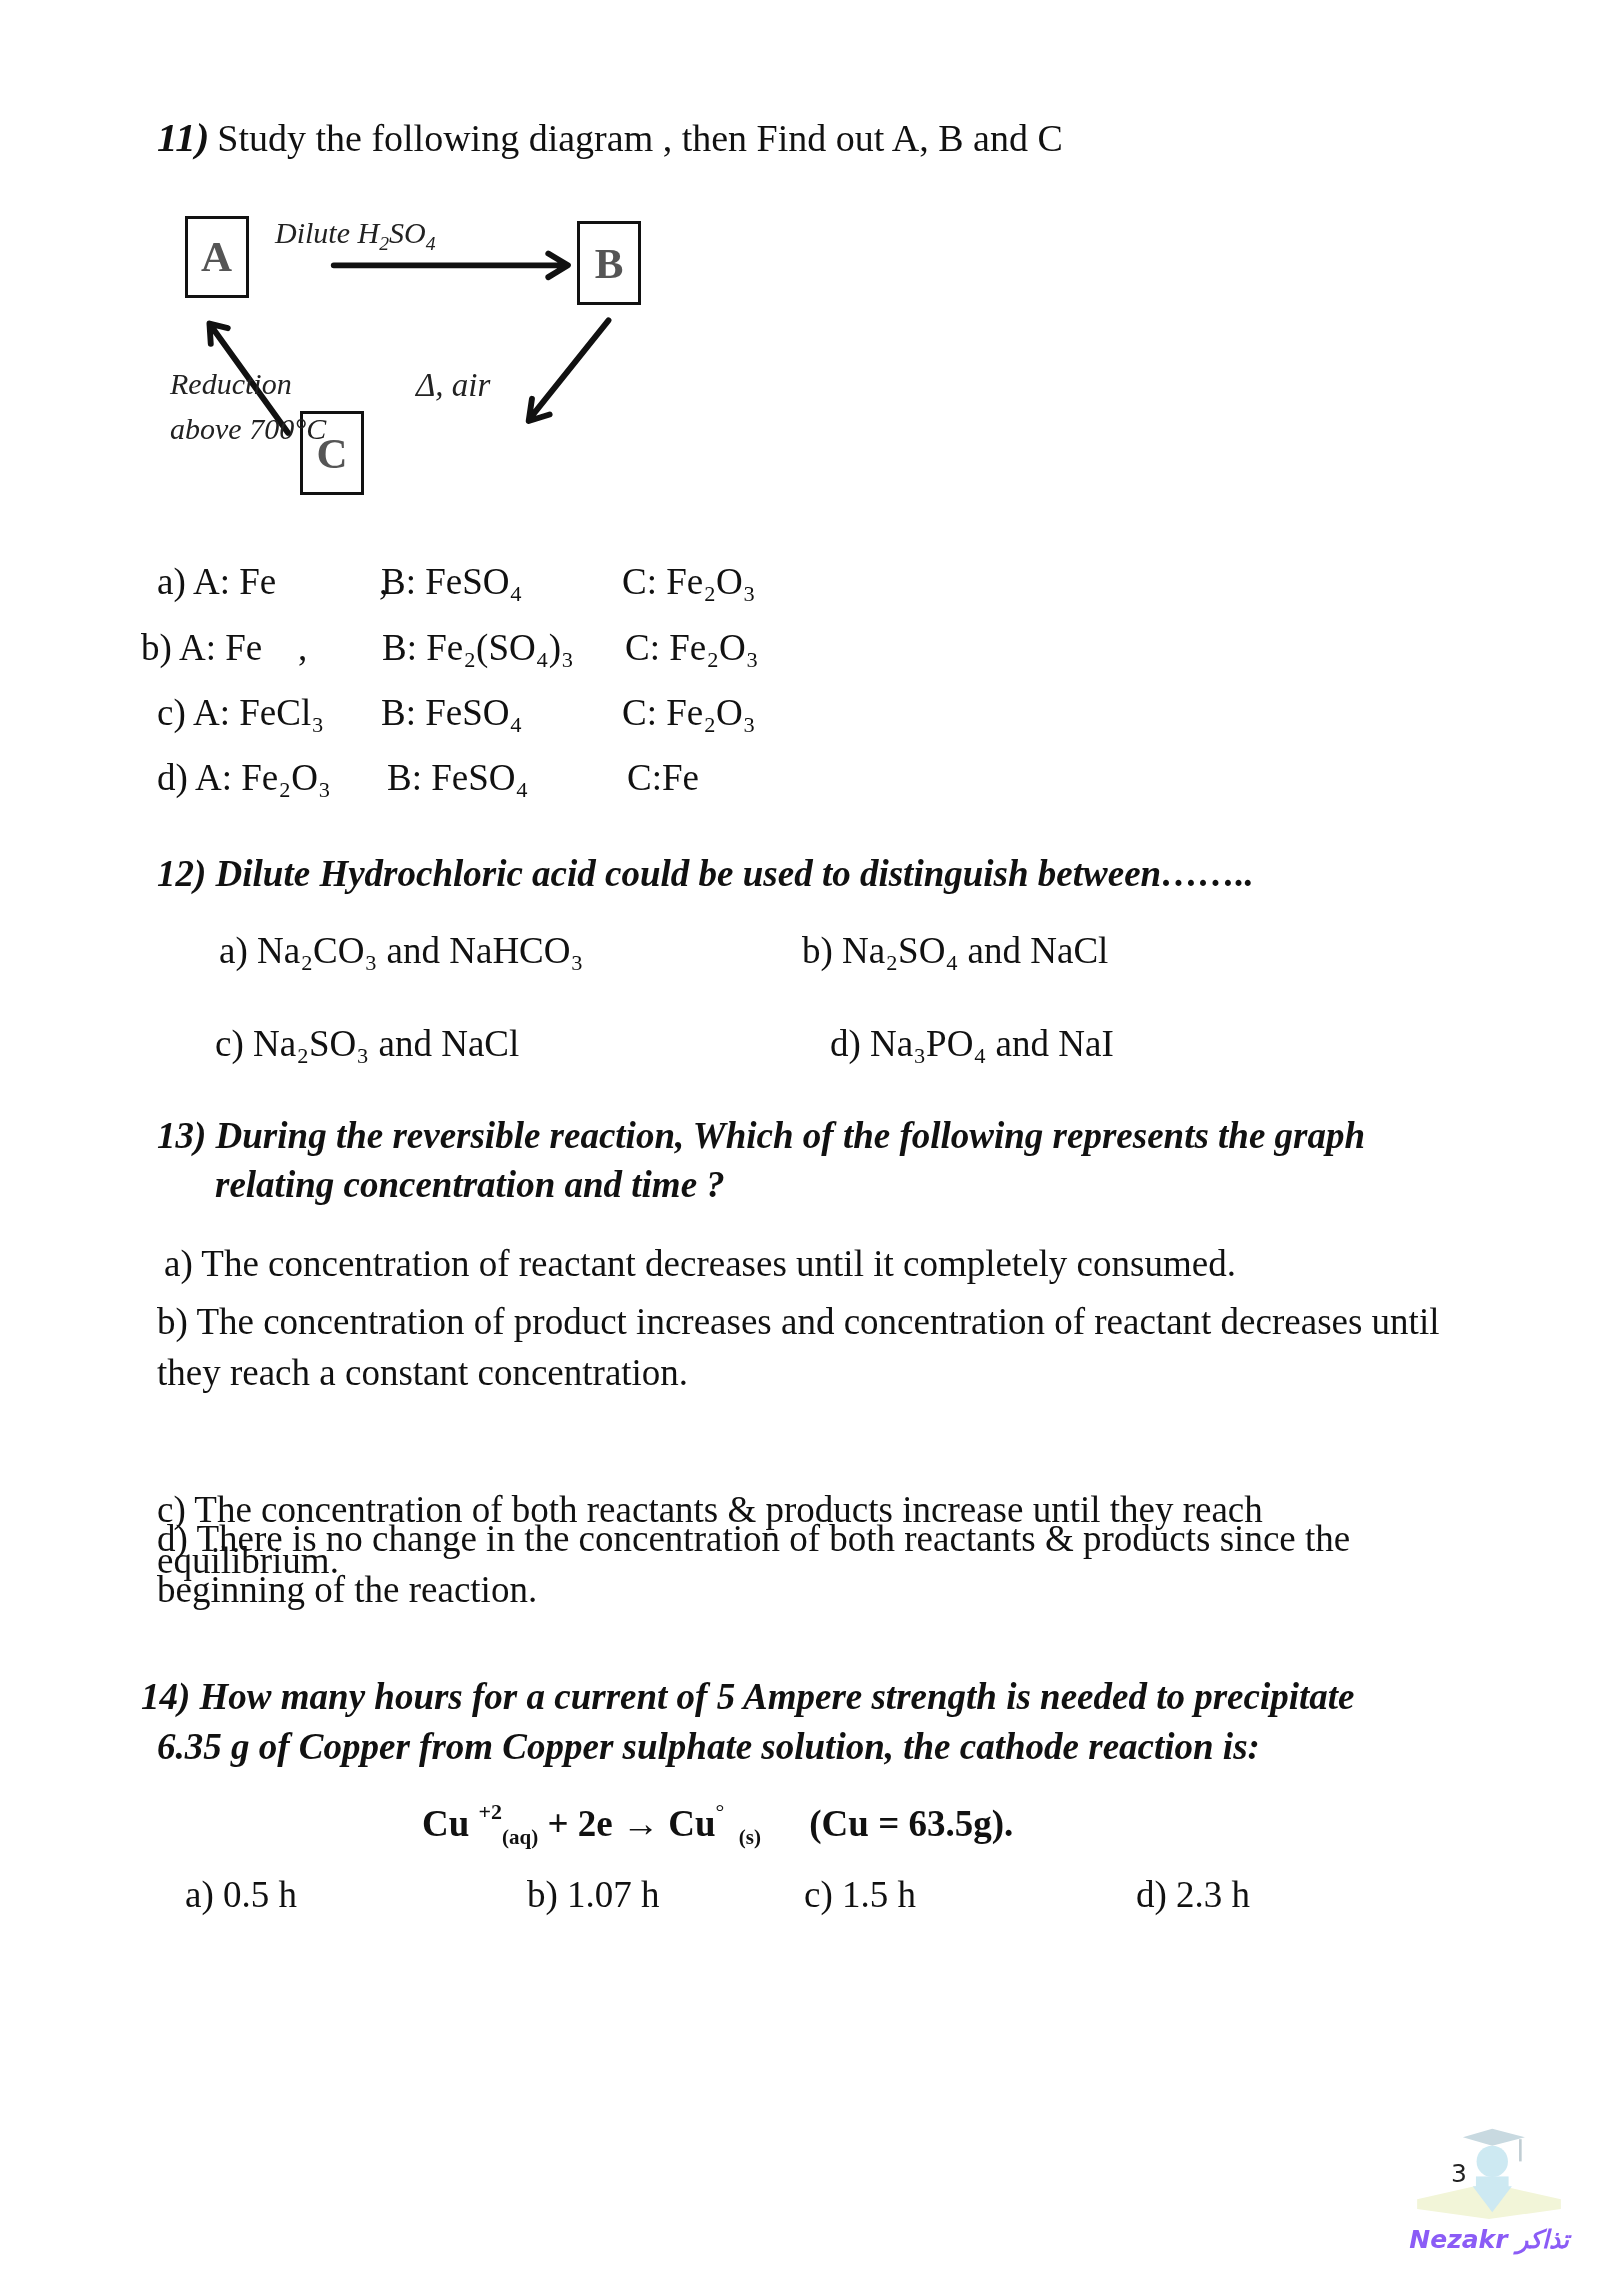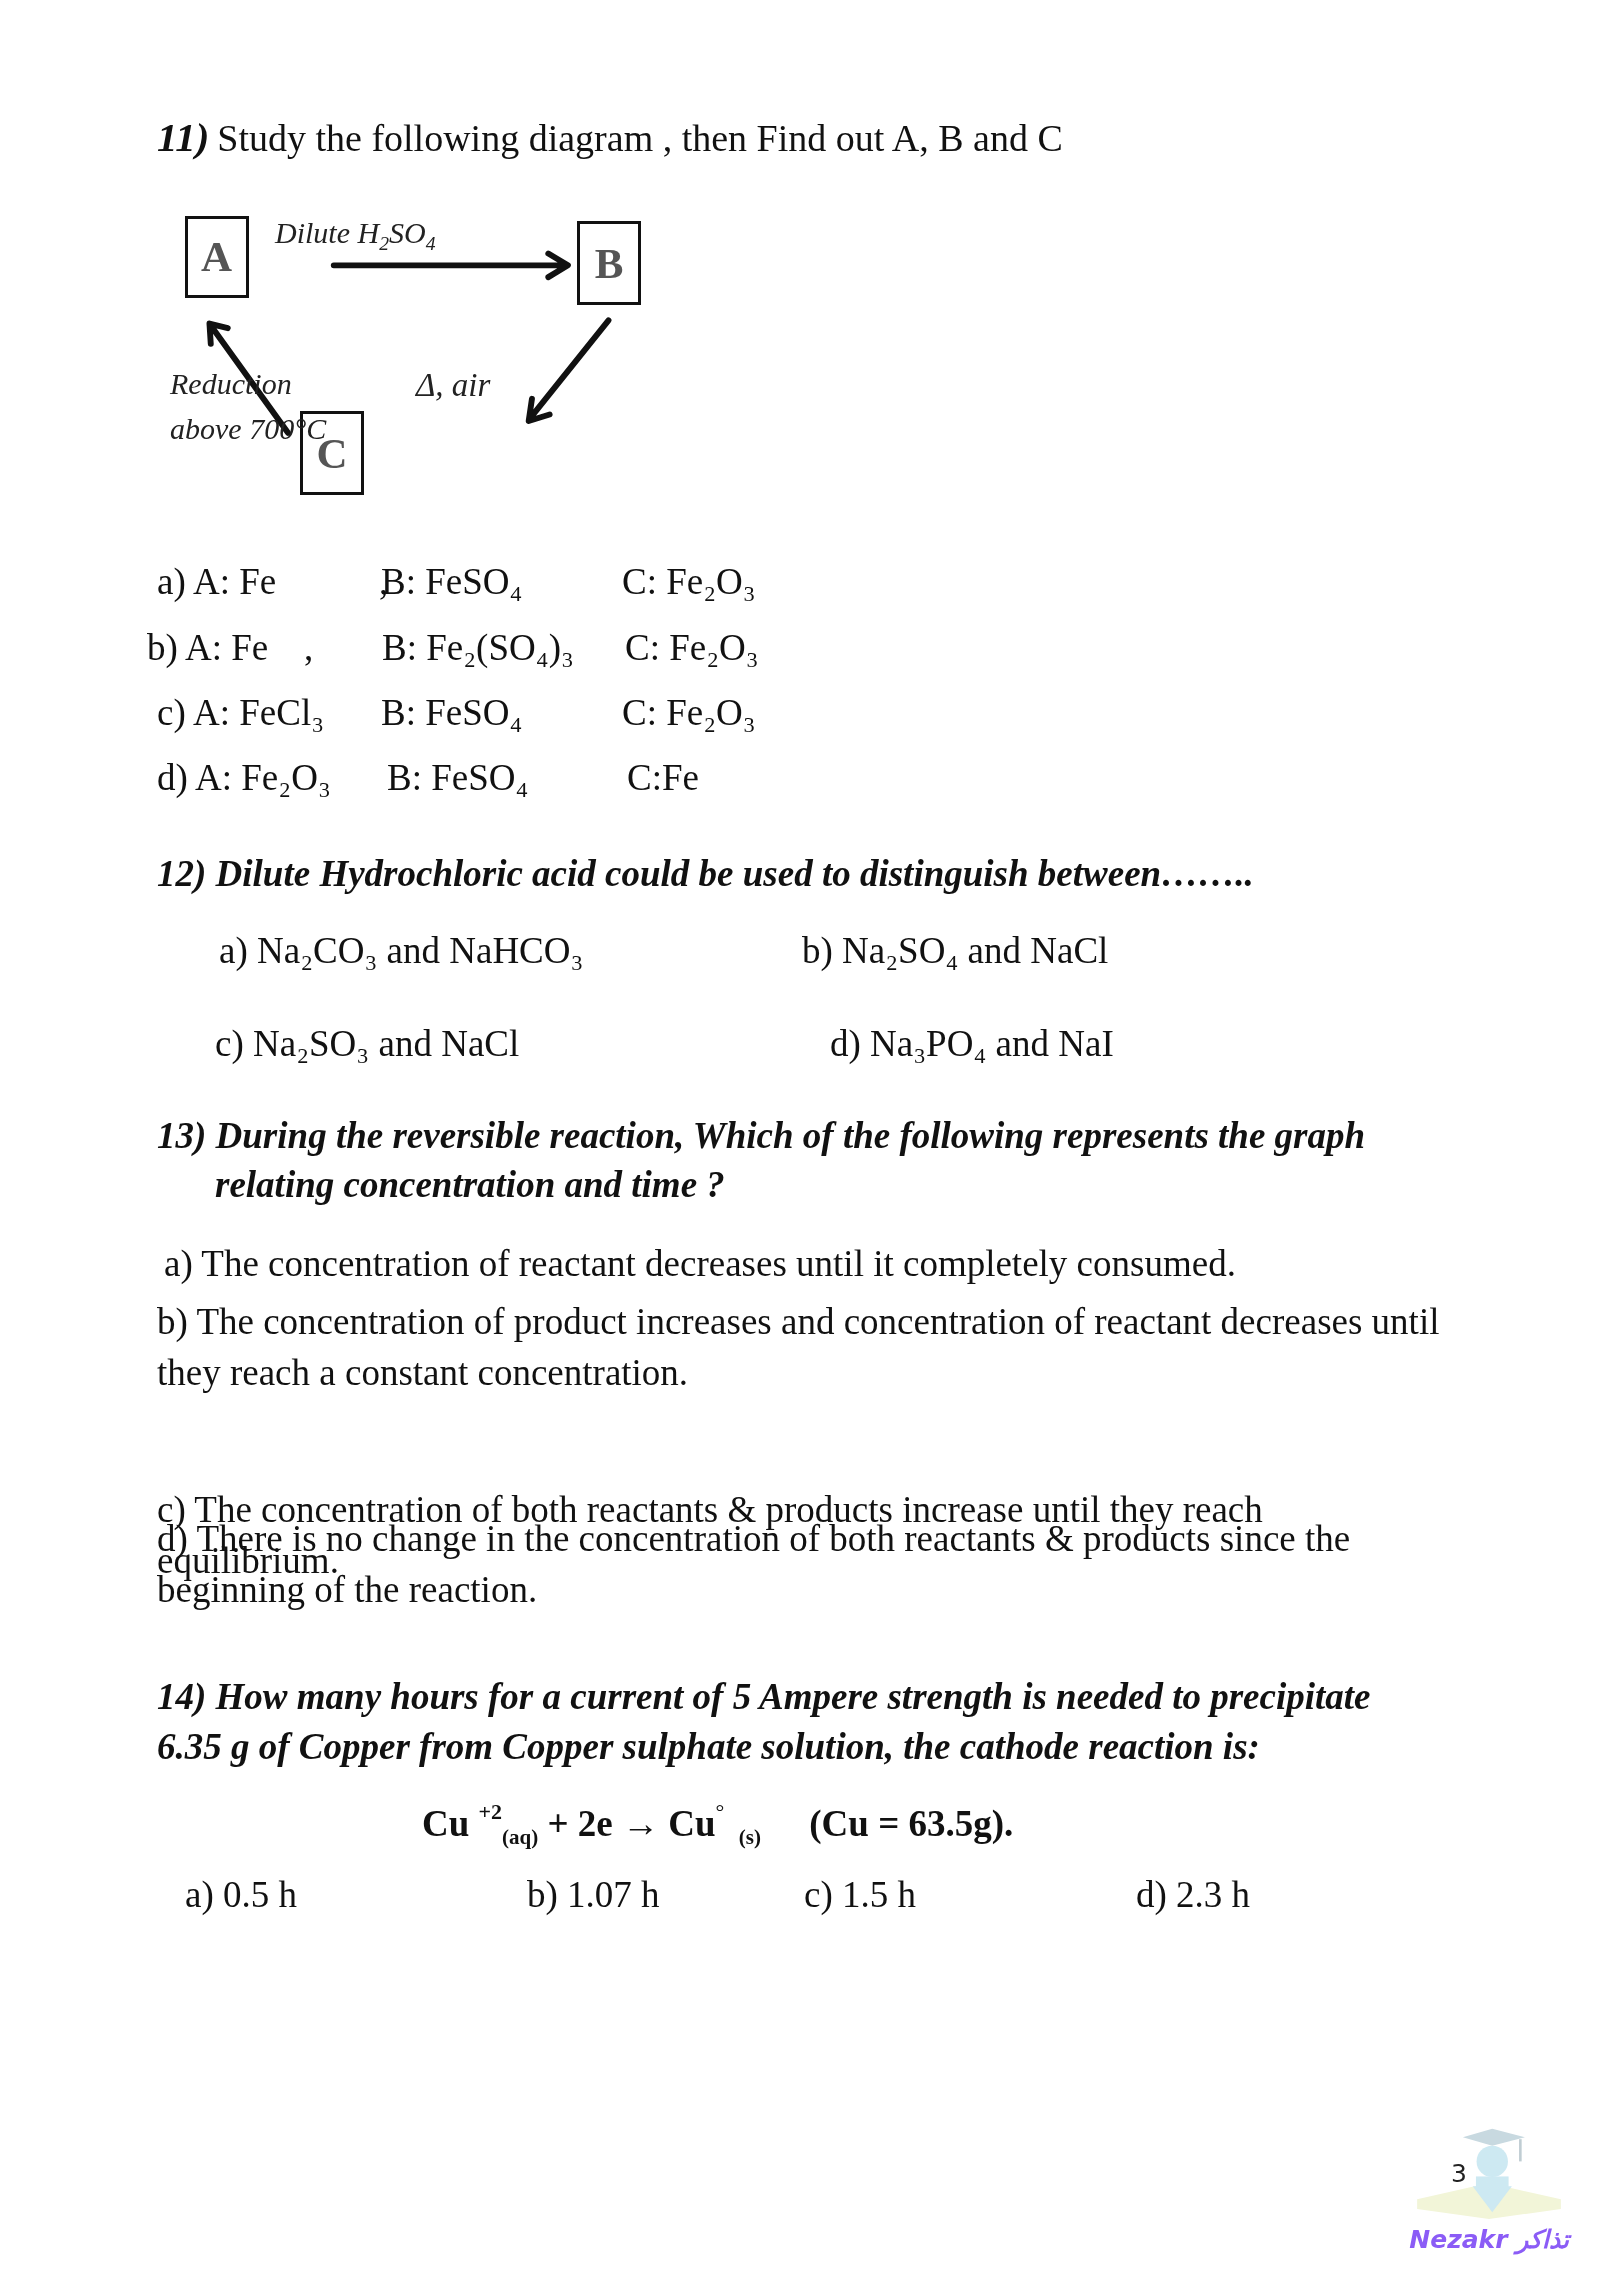--- a/index.html
+++ b/index.html
@@ -65,21 +65,21 @@
 
 <div>
   <div class="abs opt-line" style="left:157px;top:560px;">
     <span>a)</span> <span>A: Fe</span>
     <span class="abs" style="left:222px;top:0;">,</span>
     <span class="abs" style="left:221px;top:0;"></span>
   </div>
   <div class="abs opt-line" style="left:381px;top:560px;">B: FeSO₄</div>
   <div class="abs opt-line" style="left:622px;top:560px;">C: Fe₂O₃</div>
 
-  <div class="abs opt-line" style="left:147px;top:626px;text-align:right;">
+  <div class="abs opt-line" style="left:141px;top:626px;text-align:right;">
     <span>b)</span> <span>A: Fe</span>
     <span class="abs" style="left:157px;top:0;">,</span>
   </div>
   <div class="abs opt-line" style="left:382px;top:626px;">B: Fe₂(SO₄)₃</div>
   <div class="abs opt-line" style="left:625px;top:626px;">C: Fe₂O₃</div>
 
   <div class="abs opt-line" style="left:157px;top:691px;">
     <span>c)</span> <span>A: FeCl₃</span>
   </div>
   <div class="abs opt-line" style="left:381px;top:691px;">B: FeSO₄</div>
@@ -99,21 +99,21 @@
 <div class="abs opt-line" style="left:830px;top:1022px;">d) Na₃PO₄    and   NaI</div>
 
 <div class="abs q-head" style="left:157px;top:1114px;">13) During the reversible reaction, Which of the following represents the graph</div>
 <div class="abs q-head" style="left:215px;top:1163px;font-family:Liberation Serif, serif;">relating concentration and time ?</div>
 
 <div class="abs q-body" style="left:164px;top:1238px;">a) The concentration of reactant decreases until it completely consumed.</div>
 <div class="abs q-body" style="left:157px;top:1296px;">b) The concentration of product increases and concentration of reactant decreases until they reach a constant concentration.</div>
 <div class="abs q-body" style="left:157px;top:1484px;width:1178px;">c) The concentration of both reactants &amp; products increase until they reach equilibrium.</div>
 <div class="abs q-body" style="left:157px;top:1513px;">d) There is no change in the concentration of both reactants &amp; products since the beginning of the reaction.</div>
 
-<div class="abs q-head" style="left:157px;top:1675px;">14) How many hours for a current of 5 Ampere strength is needed to precipitate</div>
+<div class="abs q-head" style="left:141px;top:1675px;">14) How many hours for a current of 5 Ampere strength is needed to precipitate</div>
 <div class="abs q-head" style="left:157px;top:1725px;">6.35 g of Copper from Copper sulphate solution, the cathode reaction is:</div>
 
 <div class="abs eq" style="left:422px;top:1799px;">
   <span>Cu</span>
   <sup>+2</sup><sub>(aq)</sub><span> + 2e  →  Cu</span><sup style="font-weight:normal;">°</sup>
   <sub style="margin-left:5.2px;">(s)</sub>
   <span style="margin-left:39px;">(Cu = 63.5g).</span>
 </div>
 
 <div class="abs opt-line" style="left:185px;top:1873px;">a) 0.5 h</div>

